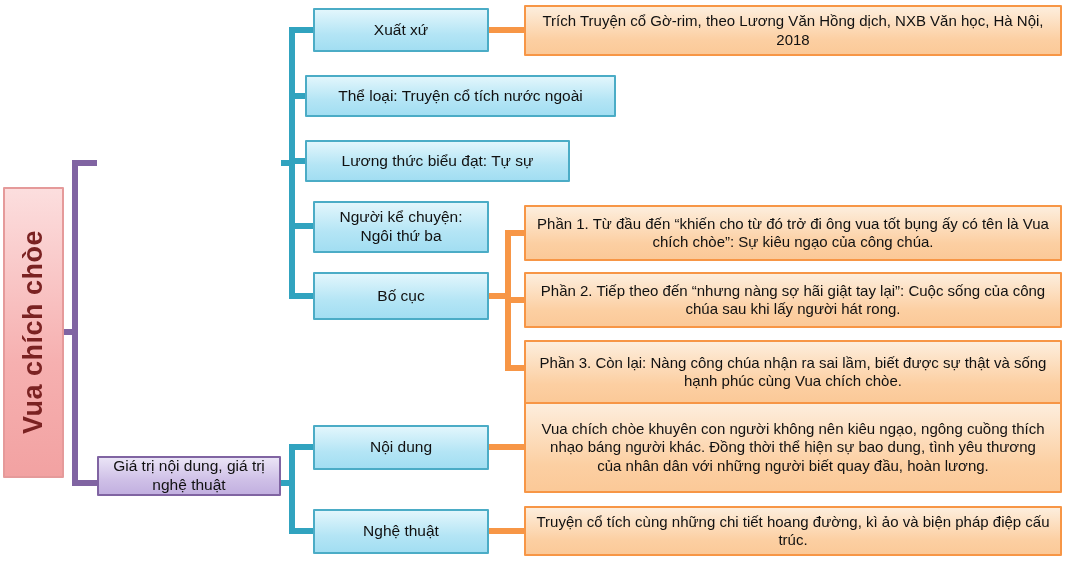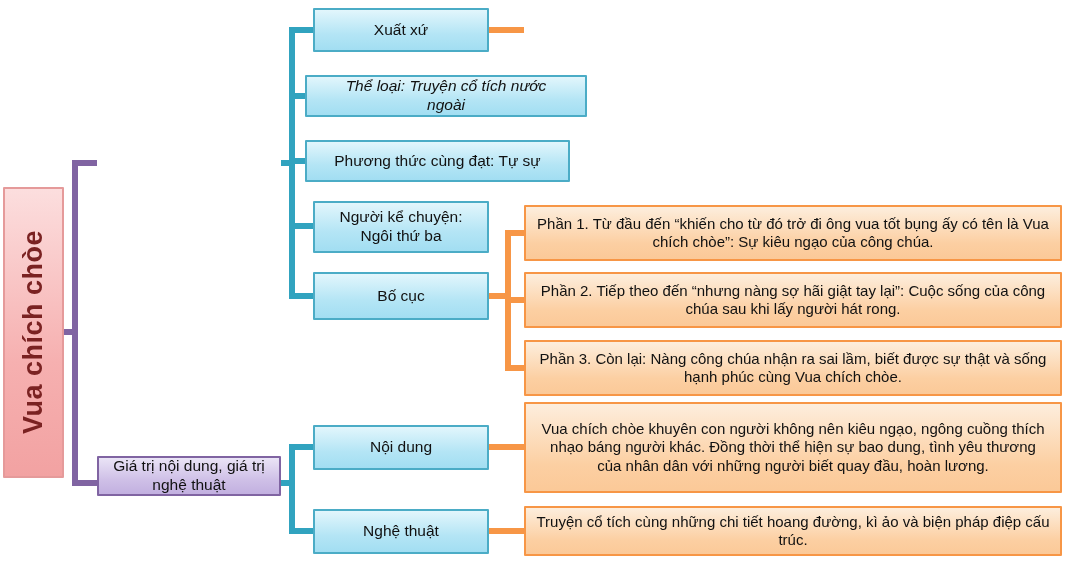--- a/index.html
+++ b/index.html
@@ -68,26 +68,27 @@
   <div class="conn c-orange" style="left:489px;top:444px;width:35px;height:6px;"></div>
   <div class="conn c-orange" style="left:489px;top:528px;width:35px;height:6px;"></div>
 
   <div class="box root" style="left:3px;top:187px;width:61px;height:291px;">
     <span class="vtext">Vua chích chòe</span>
   </div>
 
   <div class="box lvl1" style="left:97px;top:456px;width:184px;height:40px;">Giá trị nội dung, giá trị nghệ thuật</div>
 
   <div class="box lvl2" style="left:313px;top:8px;width:176px;height:44px;">Xuất xứ</div>
-  <div class="box lvl2" style="left:305px;top:75px;width:282px;height:42px;font-style:italic;">Thể loại: Truyện cổ tích nước ngoài</div>
-  <div class="box lvl2" style="left:305px;top:140px;width:265px;height:42px;">Phương thức cùng đạt: Tự sự</div>
+  <div class="box lvl2" style="left:305px;top:75px;width:311px;height:42px;">Thể loại: Truyện cổ tích nước ngoài</div>
+  <div class="box lvl2" style="left:305px;top:140px;width:265px;height:42px;">Lương thức biểu đạt: Tự sự</div>
   <div class="box lvl2" style="left:313px;top:201px;width:176px;height:52px;">Người kể chuyện: Ngôi thứ ba</div>
   <div class="box lvl2" style="left:313px;top:272px;width:176px;height:48px;">Bố cục</div>
   <div class="box lvl2" style="left:313px;top:425px;width:176px;height:45px;">Nội dung</div>
   <div class="box lvl2" style="left:313px;top:509px;width:176px;height:45px;">Nghệ thuật</div>
 
+  <div class="box leaf" style="left:524px;top:5px;width:538px;height:51px;">Trích Truyện cổ Gờ-rim, theo Lương Văn Hồng dịch, NXB Văn học, Hà Nội, 2018</div>
   <div class="box leaf" style="left:524px;top:205px;width:538px;height:56px;">Phần 1. Từ đầu đến “khiến cho từ đó trở đi ông vua tốt bụng ấy có tên là Vua chích chòe”: Sự kiêu ngạo của công chúa.</div>
   <div class="box leaf" style="left:524px;top:272px;width:538px;height:56px;">Phần 2. Tiếp theo đến “nhưng nàng sợ hãi giật tay lại”: Cuộc sống của công chúa sau khi lấy người hát rong.</div>
-  <div class="box leaf" style="left:524px;top:340px;width:538px;height:56px;">Phần 3. Còn lại: Nàng công chúa nhận ra sai lầm, biết được sự thật và sống hạnh phúc cùng Vua chích chòe.</div>
+  <div class="box leaf" style="left:524px;top:340px;width:538px;height:64px;">Phần 3. Còn lại: Nàng công chúa nhận ra sai lầm, biết được sự thật và sống hạnh phúc cùng Vua chích chòe.</div>
   <div class="box leaf" style="left:524px;top:402px;width:538px;height:91px;">Vua chích chòe khuyên con người không nên kiêu ngạo, ngông cuồng thích nhạo báng người khác. Đồng thời thể hiện sự bao dung, tình yêu thương của nhân dân với những người biết quay đầu, hoàn lương.</div>
   <div class="box leaf" style="left:524px;top:506px;width:538px;height:50px;">Truyện cổ tích cùng những chi tiết hoang đường, kì ảo và biện pháp điệp cấu trúc.</div>
 
 </div>
 
 </body></html>

